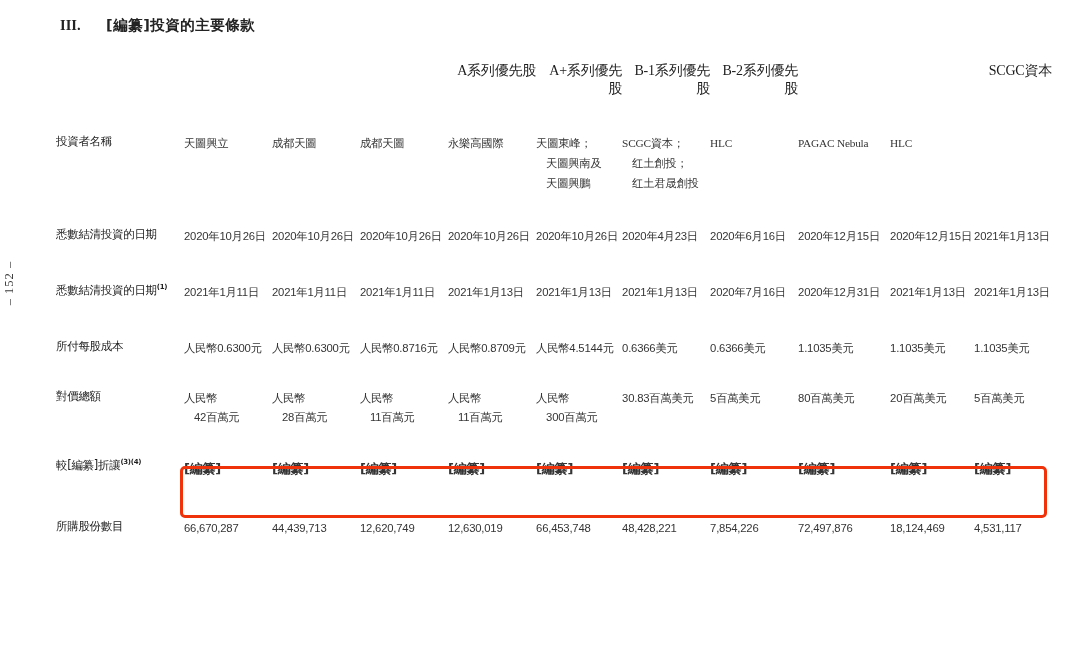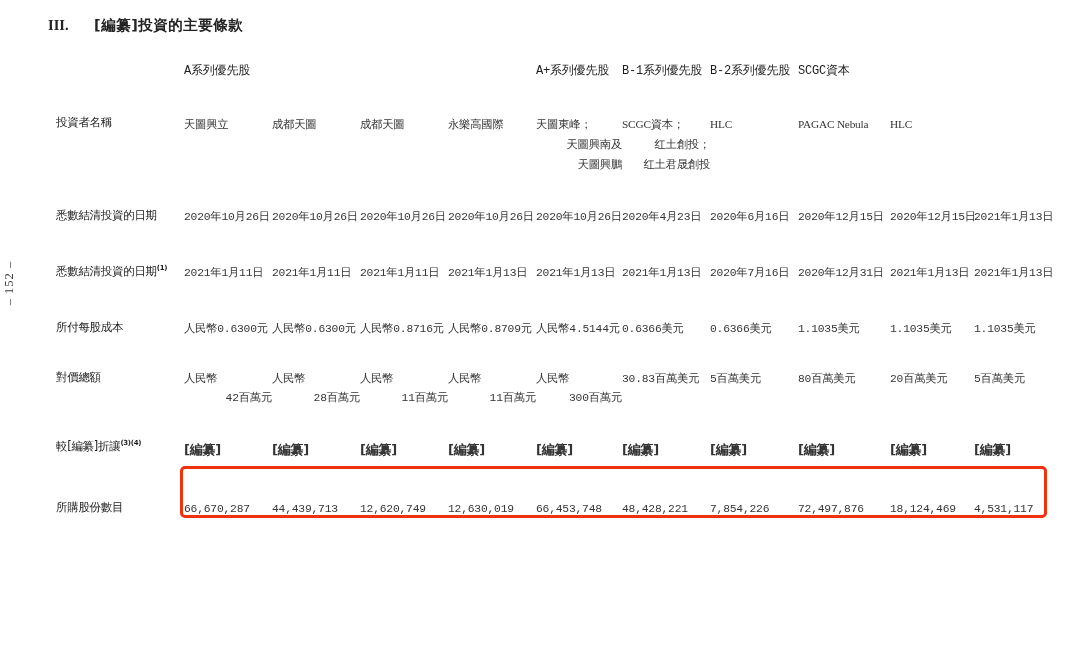--- a/index.html
+++ b/index.html
@@ -34,21 +34,21 @@
     transform: rotate(-90deg);
     transform-origin: 14px 14px;
     letter-spacing: 1px;
     white-space: nowrap;
     font-family: "Liberation Serif", serif;
   }
 
   
   .heading {
     position: absolute;
-    left: 48px;
+    left: 60px;
     top: 16px;
     font-size: 14.5px;
     font-weight: bold;
     color: #232323;
     white-space: nowrap;
   }
   .heading .num {
     display: inline-block;
     width: 46px;
     font-family: "Liberation Serif", serif;
@@ -68,26 +68,26 @@
     border-collapse: collapse;
     table-layout: fixed;
   }
   table.tbl td, table.tbl th {
     vertical-align: top;
     padding: 0;
     font-weight: normal;
   }
 
   .colhead {
-    font-size: 12px;
-    font-weight: bold;
-    text-align: left;
+    font-size: 14px;
+    font-weight: bold;
+    text-align: right;
     color: #1d1d1d;
     padding-bottom: 30px !important;
-    font-family: Liberation Mono, monospace;
+    font-family: Liberation Serif, serif;
     letter-spacing: -0.2px;
   }
 
   .rowlabel {
     font-size: 11.5px;
     font-weight: bold;
     color: #1d1d1d;
     white-space: nowrap;
     font-family: "DejaVu Sans", "Liberation Sans", sans-serif;
     padding-right: 6px !important;
@@ -101,33 +101,33 @@
 
   .cell {
     font-size: 11.3px;
     color: #353535;
     line-height: 1.75;
     white-space: nowrap;
     letter-spacing: -0.2px;
     font-family: "Liberation Serif", "DejaVu Serif", serif;
   }
   .cell .ln { display: block; }
-  .cell .ln.indent { padding-left: 10px; text-align: right; }
+  .cell .ln.indent { padding-left: 10px; }
 
   
   tr.r-names td { padding-top: 6px !important; padding-bottom: 34px !important; }
   tr.r-date1 td { padding-bottom: 36px !important; }
   tr.r-date2 td { padding-bottom: 36px !important; }
   tr.r-cost  td { padding-bottom: 30px !important; }
   tr.r-total td { padding-bottom: 22px !important; }
   tr.r-val   td { padding-top: 10px !important; padding-bottom: 16px !important; }
   tr.r-disc  td { padding-top: 8px !important; padding-bottom: 38px !important; margin-left: 15px; }
   tr.r-shares td { padding-bottom: 8px !important; }
 
-  .cell.numeric { font-family: Liberation Mono, monospace; }
+  .cell.numeric { font-family: Liberation Sans, sans-serif; }
   .cell.redact { font-weight: bold; font-family: "DejaVu Sans", "Liberation Sans", sans-serif; font-size: 13px; }
 
   
   .redbox {
     position: absolute;
     left: 180px;
     top: 466px;
     width: 867px;
     height: 52px;
     border: 3px solid #f0320a;

